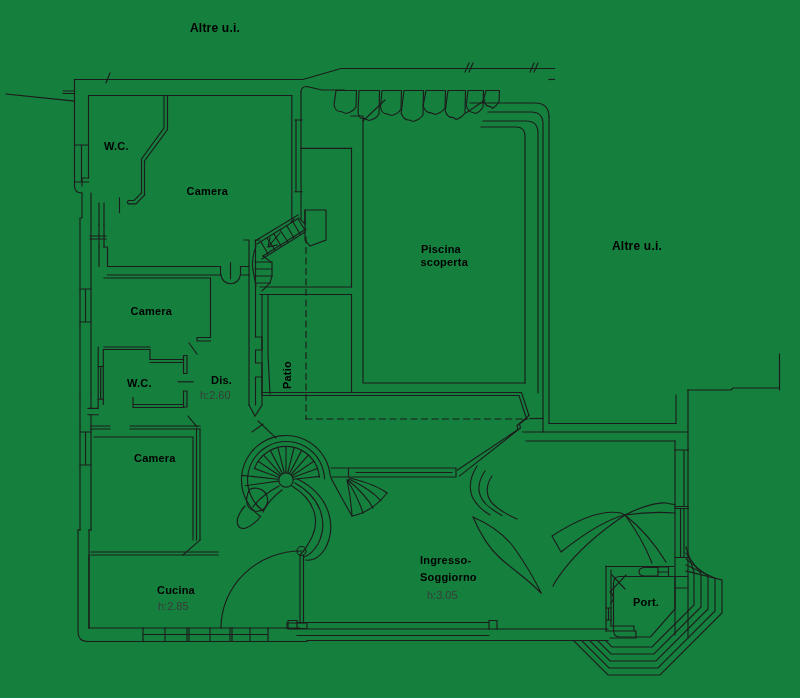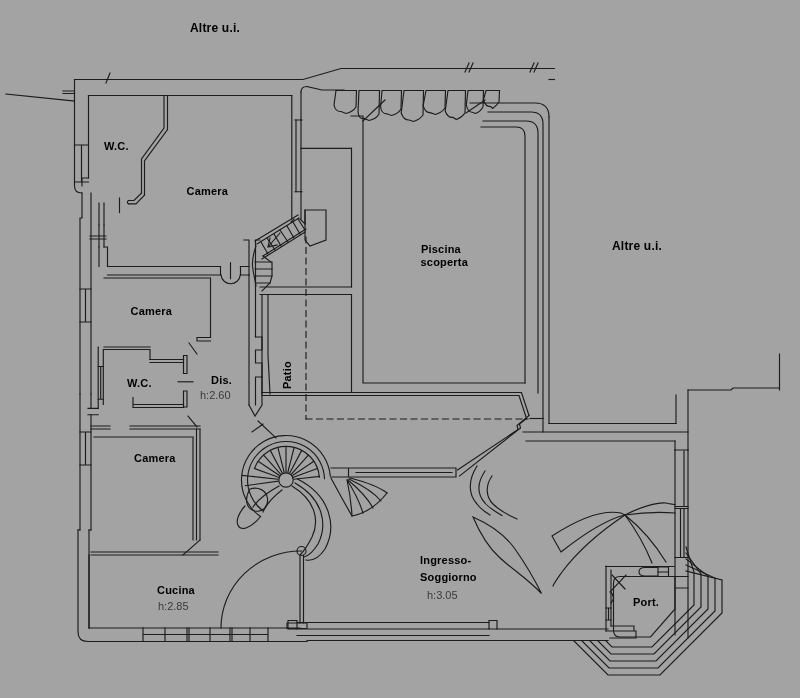--- a/index.html
+++ b/index.html
@@ -1,16 +1,16 @@
 <!DOCTYPE html>
 <html><head>
 <meta charset="utf-8">
 <style>
   html,body{margin:0;padding:0;background:#ffffff;}
-  .wrap{width:800px;height:698px;position:relative;background:#a3a3a3;overflow:hidden;}
+  .wrap{width:800px;height:698px;position:relative;background:#15803d;overflow:hidden;}
   svg{position:absolute;left:0;top:0;}
   text{font-family:"Liberation Sans",sans-serif;}
   .lbl{font-weight:bold;font-size:11px;fill:#000;letter-spacing:0.2px;}
   .albl{font-weight:bold;font-size:12px;fill:#000;letter-spacing:0.2px;}
   .sub{font-size:11px;fill:#3a3a3a;}
 </style>
 </head>
 <body>
 <div class="wrap">
 <svg width="800" height="698" viewBox="0 0 800 698" fill="none" stroke="#1c1c1c" stroke-width="1.15" stroke-linecap="square">

